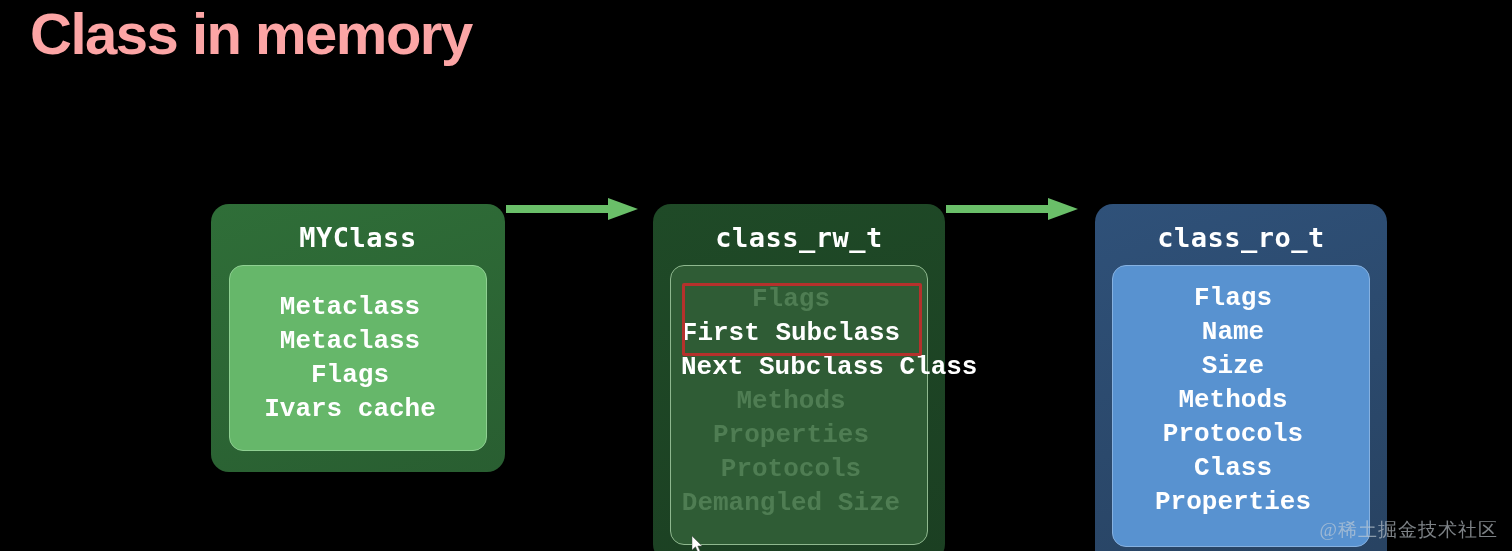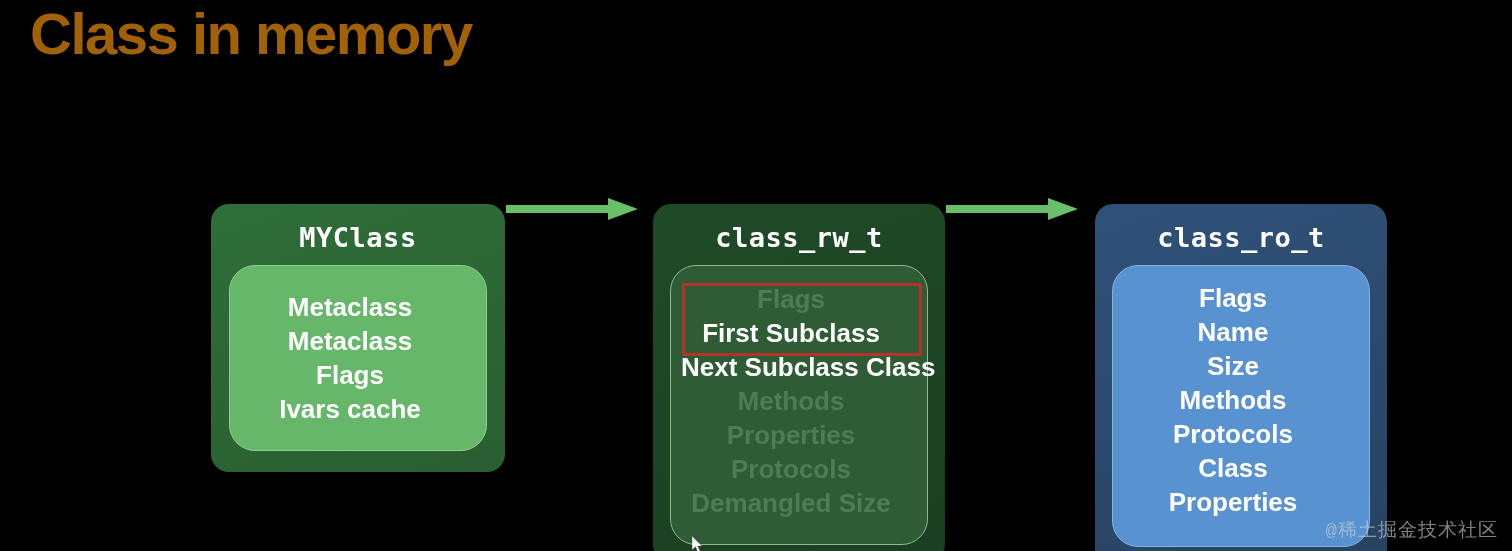--- a/index.html
+++ b/index.html
@@ -19,21 +19,21 @@
   }
 
   
   .slide-title {
     position: absolute;
     left: 30px;
     top: 2px;
     font-size: 58px;
     font-weight: 700;
     letter-spacing: -1.5px;
-    color: #a16207;
+    color: #fca5a5;
     line-height: 1.1;
     font-family: "Liberation Sans", sans-serif;
   }
 
   
   .card {
     position: absolute;
     border-radius: 18px;
     padding: 0;
     box-shadow: 0 0 18px 2px rgba(0,0,0,0.55);
@@ -46,23 +46,24 @@
     font-size: 27px;
     font-weight: 700;
     letter-spacing: 0.5px;
     color: #ffffff;
     padding-top: 17px;
     padding-bottom: 10px;
     line-height: 1.25;
   }
 
   .inner {
-    border-radius: 26px;
+    border-radius: 14px;
     text-align: center;
     padding: 14px 26px 14px 10px;
+    font-family: Liberation Mono, monospace;
   }
 
   .field {
     font-size: 26px;
     font-weight: 700;
     line-height: 34px;
     color: #ffffff;
     white-space: nowrap;
   }
 
@@ -159,21 +160,21 @@
 
   
   .watermark {
     position: absolute;
     right: 14px;
     bottom: 8px;
     font-size: 19px;
     font-weight: 400;
     color: rgba(200, 208, 215, 0.62);
     letter-spacing: 1px;
-    font-family: Liberation Mono, monospace;
+    font-family: Liberation Serif, serif;
     text-align: center;
   }
 </style>
 </head>
 <body>
 
 <div class="slide-title">Class in memory</div>
 
 <div class="card" id="card-myclass">
   <div class="card-title">MYClass</div>

